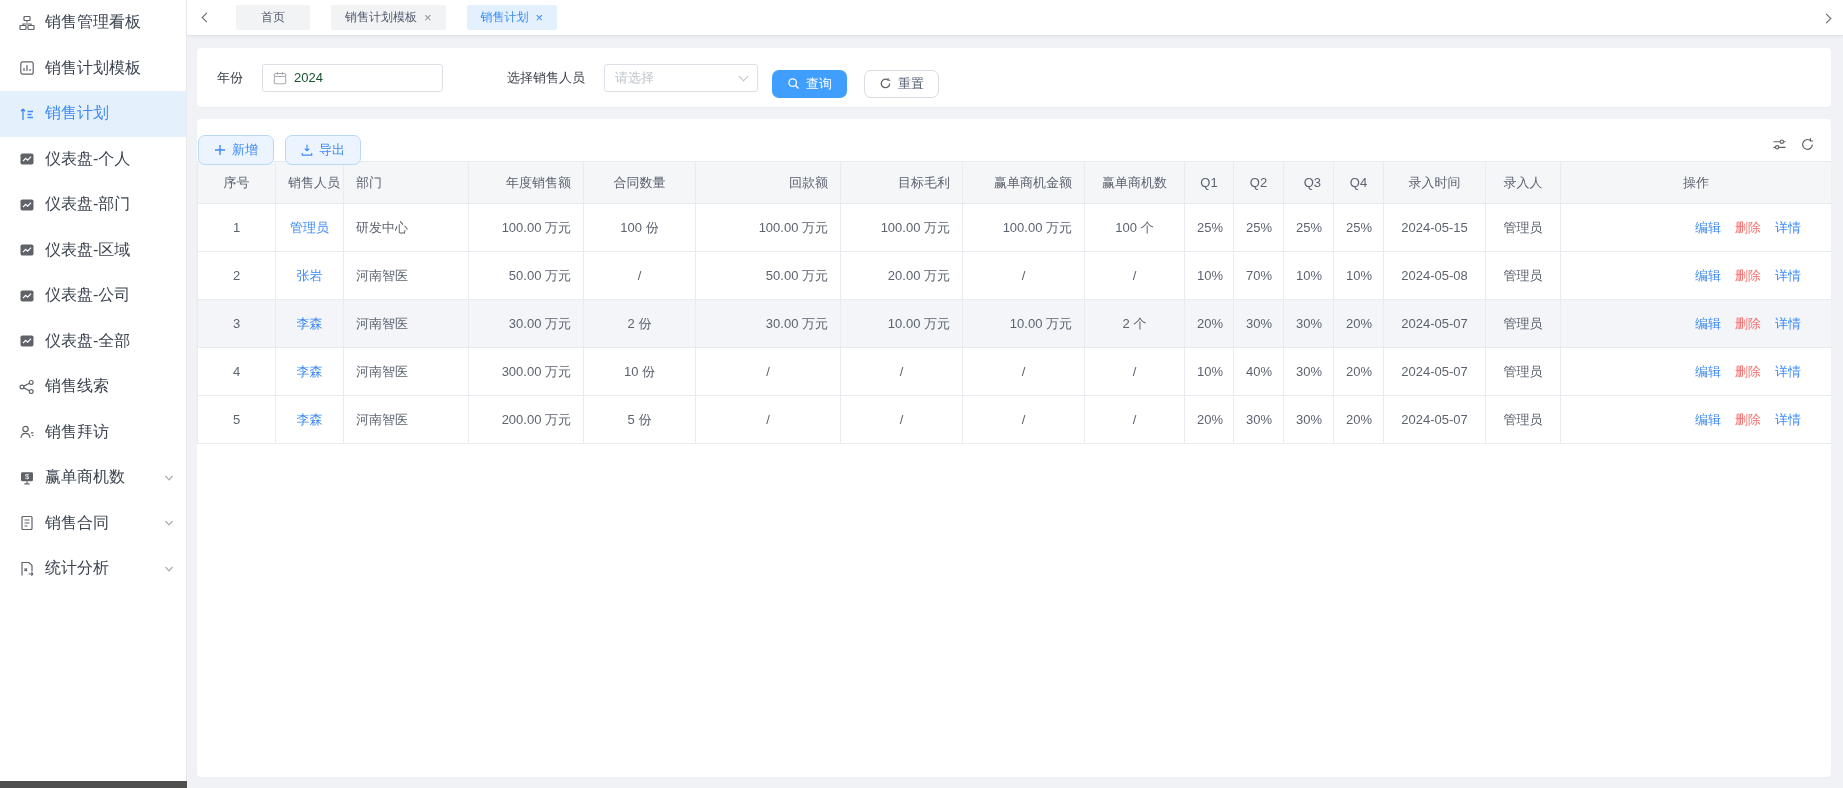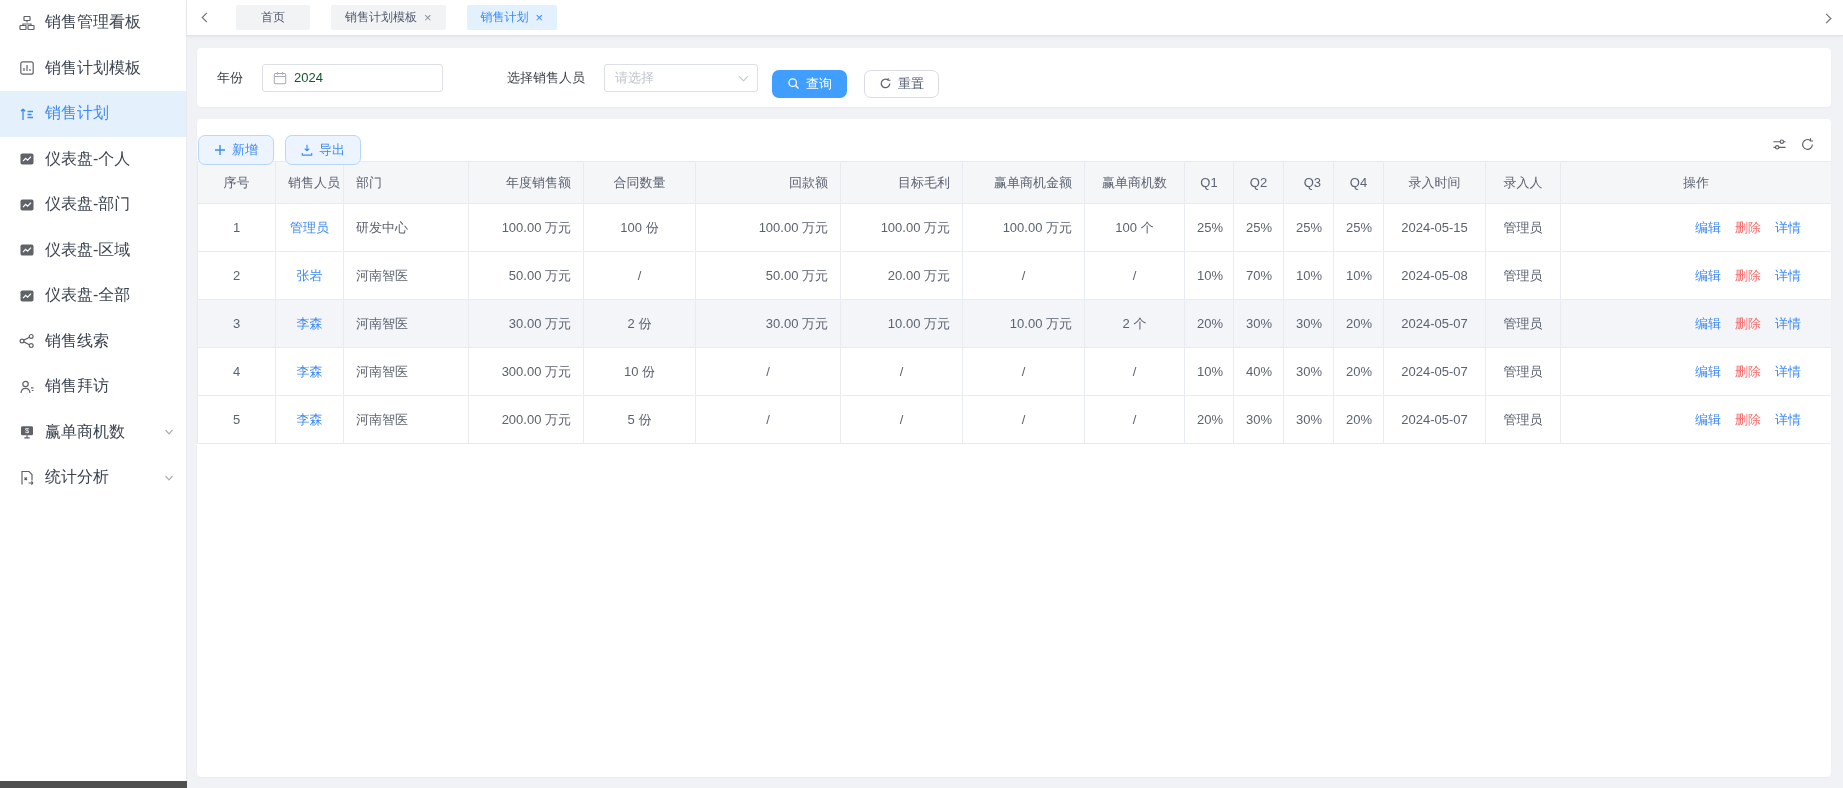--- a/index.html
+++ b/index.html
@@ -130,20 +130,29 @@
         </span>
       <span class="lb">仪表盘-区域</span>
     </div>
     <div class="mi">
       <span class="ic">
           <svg width="16" height="16" viewBox="0 0 16 16">
             <rect x="1.5" y="2.5" width="13" height="11" rx="1.8" fill="currentColor"></rect>
             <polyline points="4,10.2 6.6,7.4 8.6,9.2 12,5.6" fill="none" stroke="#fff" stroke-width="1.2"></polyline>
           </svg>
         </span>
+      <span class="lb">仪表盘-公司</span>
+    </div>
+    <div class="mi">
+      <span class="ic">
+          <svg width="16" height="16" viewBox="0 0 16 16">
+            <rect x="1.5" y="2.5" width="13" height="11" rx="1.8" fill="currentColor"></rect>
+            <polyline points="4,10.2 6.6,7.4 8.6,9.2 12,5.6" fill="none" stroke="#fff" stroke-width="1.2"></polyline>
+          </svg>
+        </span>
       <span class="lb">仪表盘-全部</span>
     </div>
     <div class="mi">
       <span class="ic">
           <svg width="16" height="16" viewBox="0 0 16 16" fill="none" stroke="currentColor" stroke-width="1.2">
             <circle cx="3" cy="8" r="1.9"></circle>
             <circle cx="12.2" cy="3.4" r="1.9"></circle>
             <circle cx="12.2" cy="12.6" r="1.9"></circle>
             <path d="M4.8 7.1l5.6-2.8M4.8 8.9l5.6 2.8"></path>
           </svg>
@@ -161,20 +170,34 @@
     </div>
     <div class="mi">
       <span class="ic">
           <svg width="16" height="16" viewBox="0 0 16 16">
             <rect x="2" y="2.3" width="12" height="9" rx="1.4" fill="currentColor"></rect>
             <path d="M8 11.3v2M5.3 13.8h5.4" stroke="currentColor" stroke-width="1.2" fill="none"></path>
             <text x="8" y="9.4" fill="#fff" font-size="7.5" text-anchor="middle" font-family="Liberation Sans, sans-serif">$</text>
           </svg>
         </span>
       <span class="lb">赢单商机数</span>
+      <span class="arrow">
+          <svg width="10" height="10" viewBox="0 0 10 10" fill="none" stroke="currentColor" stroke-width="1.2">
+            <polyline points="1.5,3 5,6.8 8.5,3"></polyline>
+          </svg>
+        </span>
+    </div>
+    <div class="mi">
+      <span class="ic">
+          <svg width="16" height="16" viewBox="0 0 16 16" fill="none" stroke="currentColor" stroke-width="1.2">
+            <rect x="3" y="1.5" width="10" height="13" rx="1"></rect>
+            <path d="M5.5 5h5M5.5 8h5M5.5 11h3"></path>
+          </svg>
+        </span>
+      <span class="lb">销售合同</span>
       <span class="arrow">
           <svg width="10" height="10" viewBox="0 0 10 10" fill="none" stroke="currentColor" stroke-width="1.2">
             <polyline points="1.5,3 5,6.8 8.5,3"></polyline>
           </svg>
         </span>
     </div>
     <div class="mi">
       <span class="ic">
           <svg width="16" height="16" viewBox="0 0 16 16" fill="none" stroke="currentColor" stroke-width="1.2">
             <path d="M3 14.5V1.5h7l3 3v6"></path>

